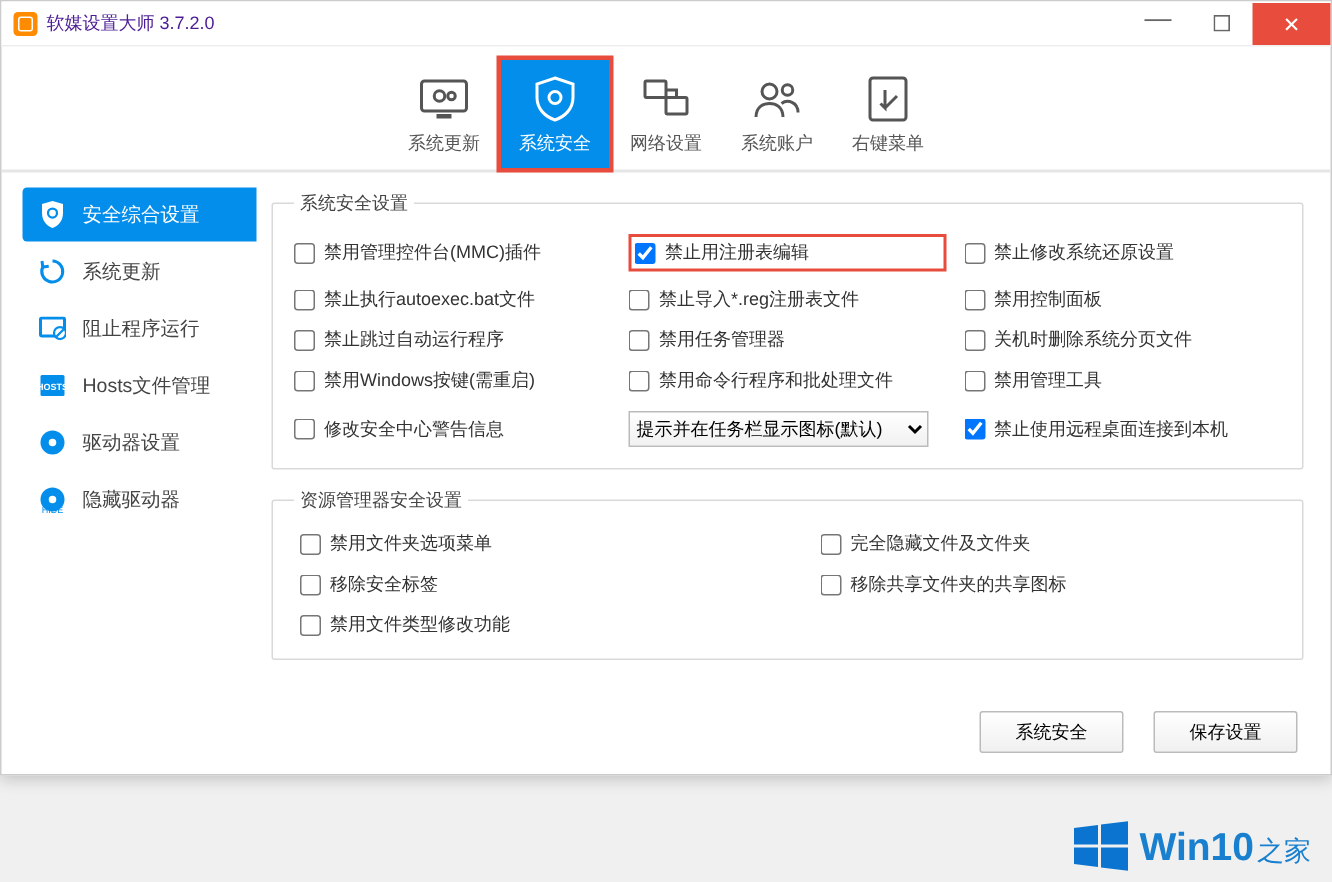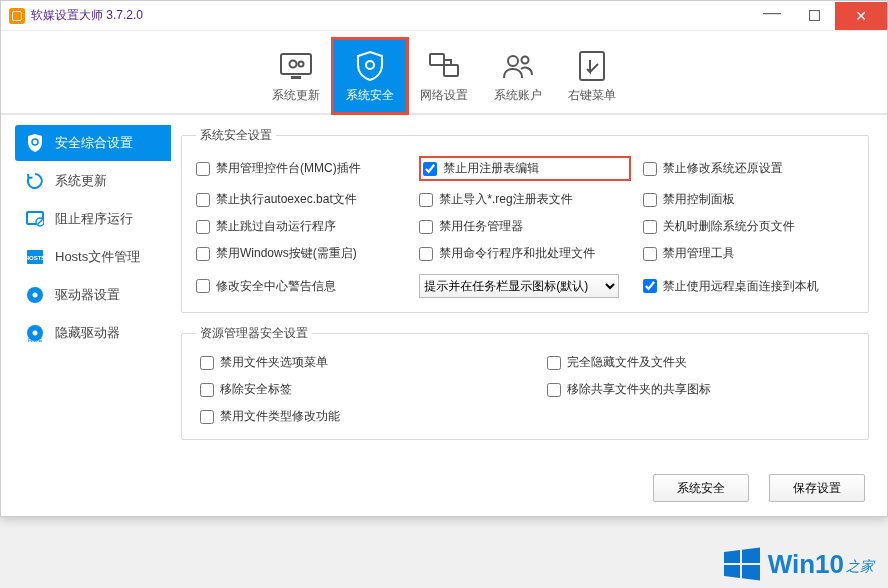--- a/index.html
+++ b/index.html
@@ -31,21 +31,21 @@
 .grid2 { display: grid; grid-template-columns: 1fr 1fr; gap: 10px 40px; padding-left: 4px; }
 .chk { display: flex; align-items: center; gap: 6px; font-size: 12px; color: #333; }
 .chk input { width: 14px; height: 14px; cursor: pointer; }
 .hlbox { border: 2px solid #e74c3c; padding: 2px 6px 2px 2px; display: inline-flex; }
 .row-bottom { display: grid; grid-template-columns: 1fr 1fr 1fr; gap: 10px 12px; margin-top: 12px; align-items: center; }
 select { width: 200px; height: 24px; font-size: 12px; border: 1px solid #bbb; background: linear-gradient(#fff,#f1f1f1); }
 .footer { display: flex; justify-content: flex-end; gap: 20px; padding: 10px 22px 14px; }
 .btn { width: 96px; height: 28px; border: 1px solid #bbb; background: linear-gradient(#fff,#f0f0f0); font-size: 12px; cursor: pointer; border-radius: 2px; }
 .watermark { position: absolute; right: 14px; bottom: 6px; display: flex; align-items: center; color: #1980d0; font-weight: bold; font-size: 26px; }
 .watermark .wm-icon { width: 40px; height: 36px; margin-right: 6px; }
-.watermark .zhi { font-size: 14px; margin: 6px 0 0 2px; font-weight: normal; font-style: italic; }
+.watermark .zhi { font-size: 18px; margin: 6px 0 0 2px; font-weight: normal; }
 </style>
 </head>
 <body>
 
 <div class="window">
   <div class="titlebar">
     <div class="app-icon"></div>
     <div class="title">软媒设置大师 3.7.2.0</div>
     <div class="win-controls">
       <div class="win-btn min">—</div>

